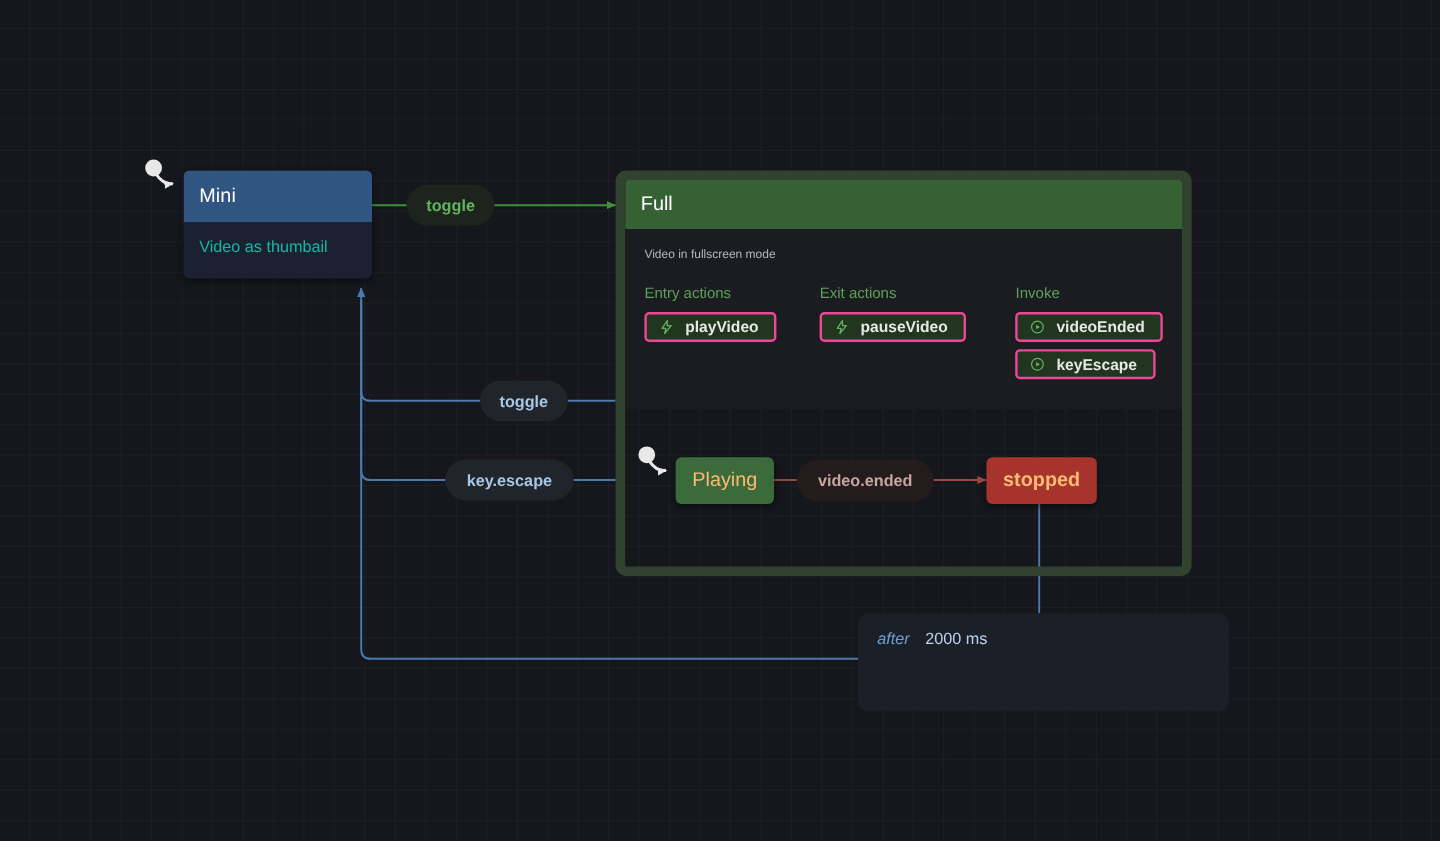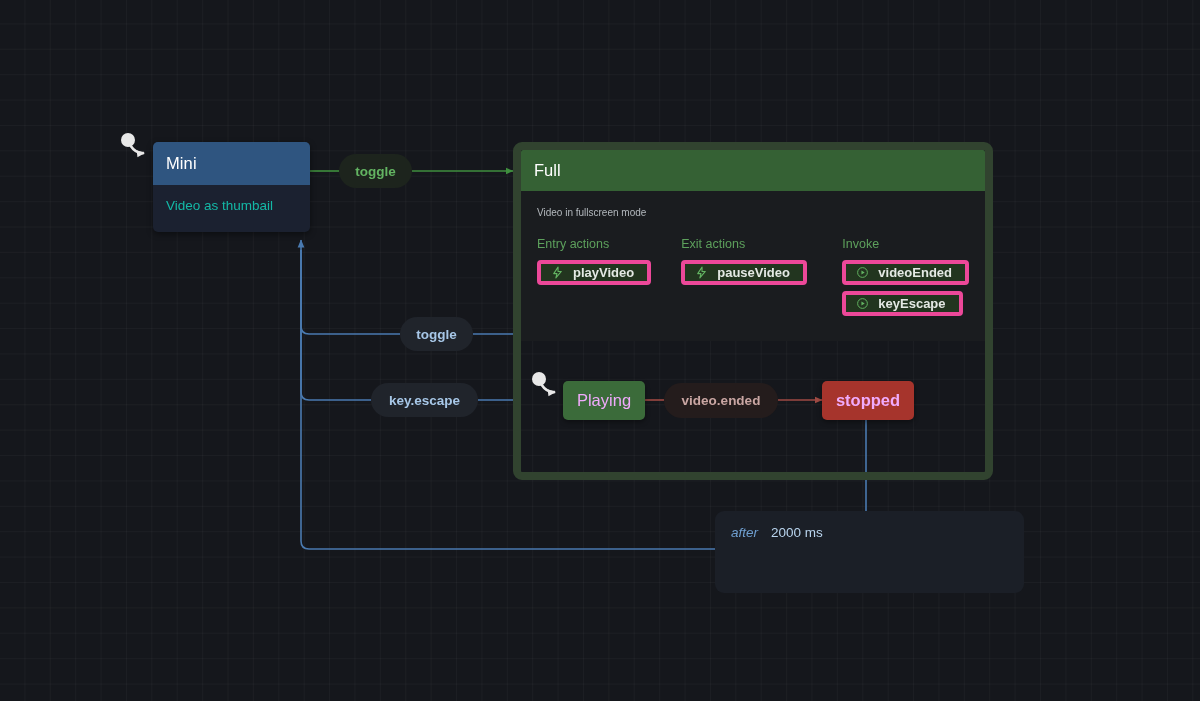--- a/index.html
+++ b/index.html
@@ -106,41 +106,41 @@
     color: #5da05c;
     font-size: 12.5px;
     margin-bottom: 9px;
   }
   .chip {
     display: inline-flex;
     align-items: center;
     gap: 9px;
     height: 25px;
     padding: 0 13px 0 10px;
-    border: 4px solid #ec4899;
+    border: 2px solid #ec4899;
     border-radius: 4px;
     background: #22351f;
     color: #e4e9e4;
     font-size: 13px;
     font-weight: bold;
     margin-bottom: 6px;
     box-sizing: border-box;
     width: fit-content;
   }
   .chip .ic { display: flex; align-items: center; }
   .col-entry { width: 122px; }
   .col-exit  { width: 140px; }
 
   
   .simple {
     display: flex;
     align-items: center;
     justify-content: center;
     border-radius: 5px;
-    color: #f0abfc;
+    color: #fdba74;
     font-size: 16.5px;
     box-shadow: 0 2px 5px rgba(0,0,0,0.4);
   }
   #playing-node {
     left: 563px; top: 381px;
     width: 82px; height: 39px;
     background: #3b6b3a;
   }
   #stopped-node {
     left: 822px; top: 381px;

